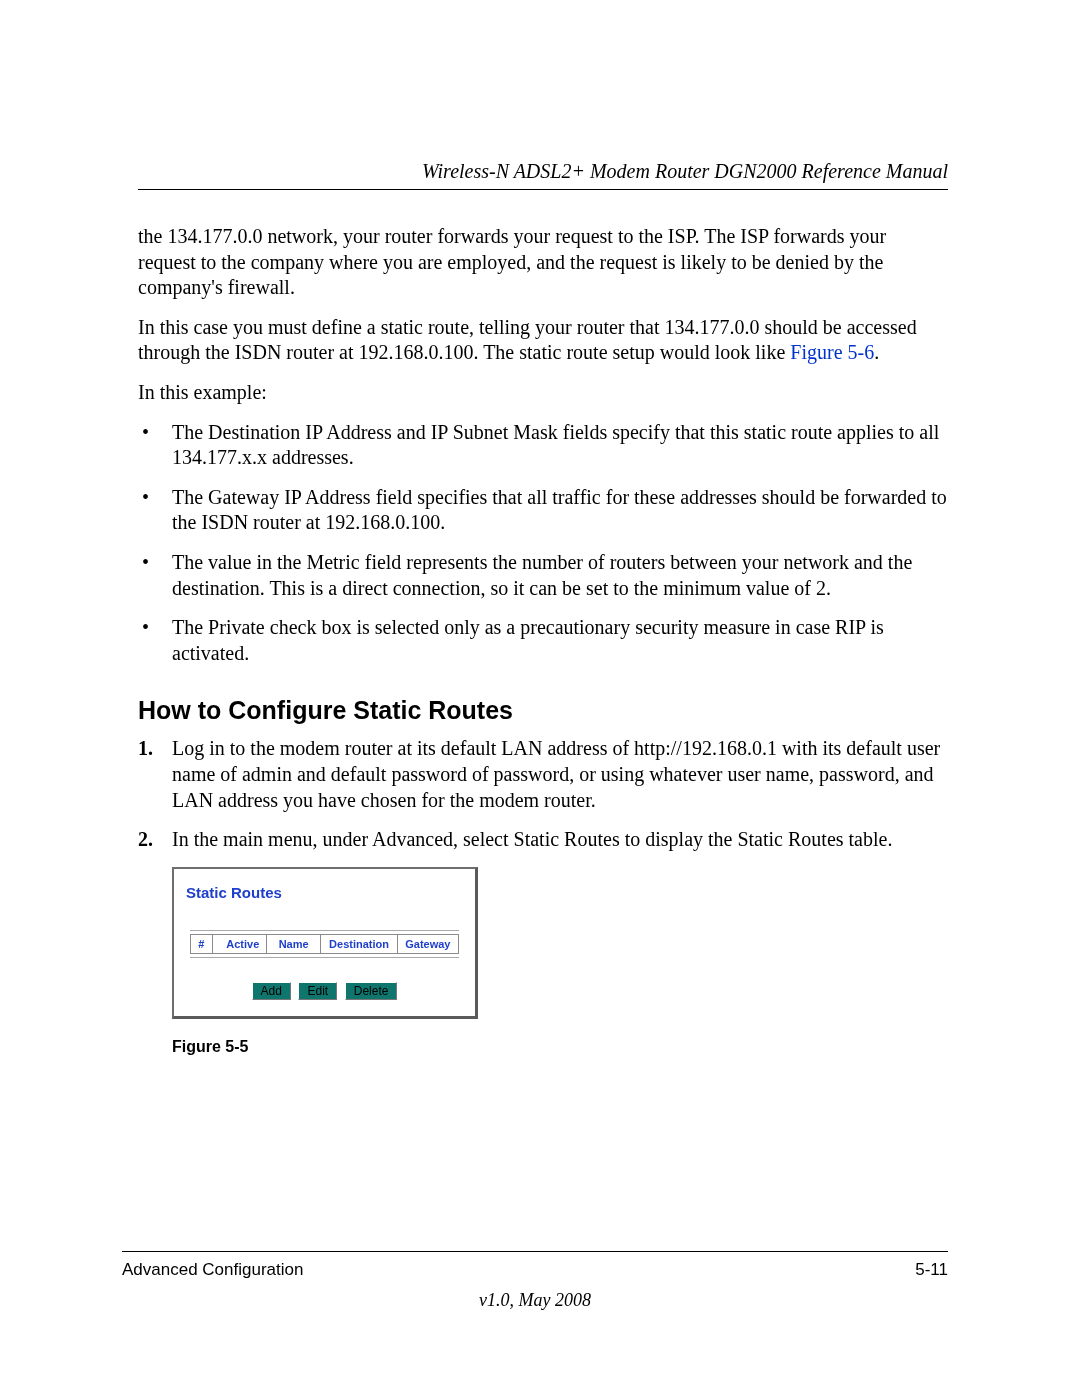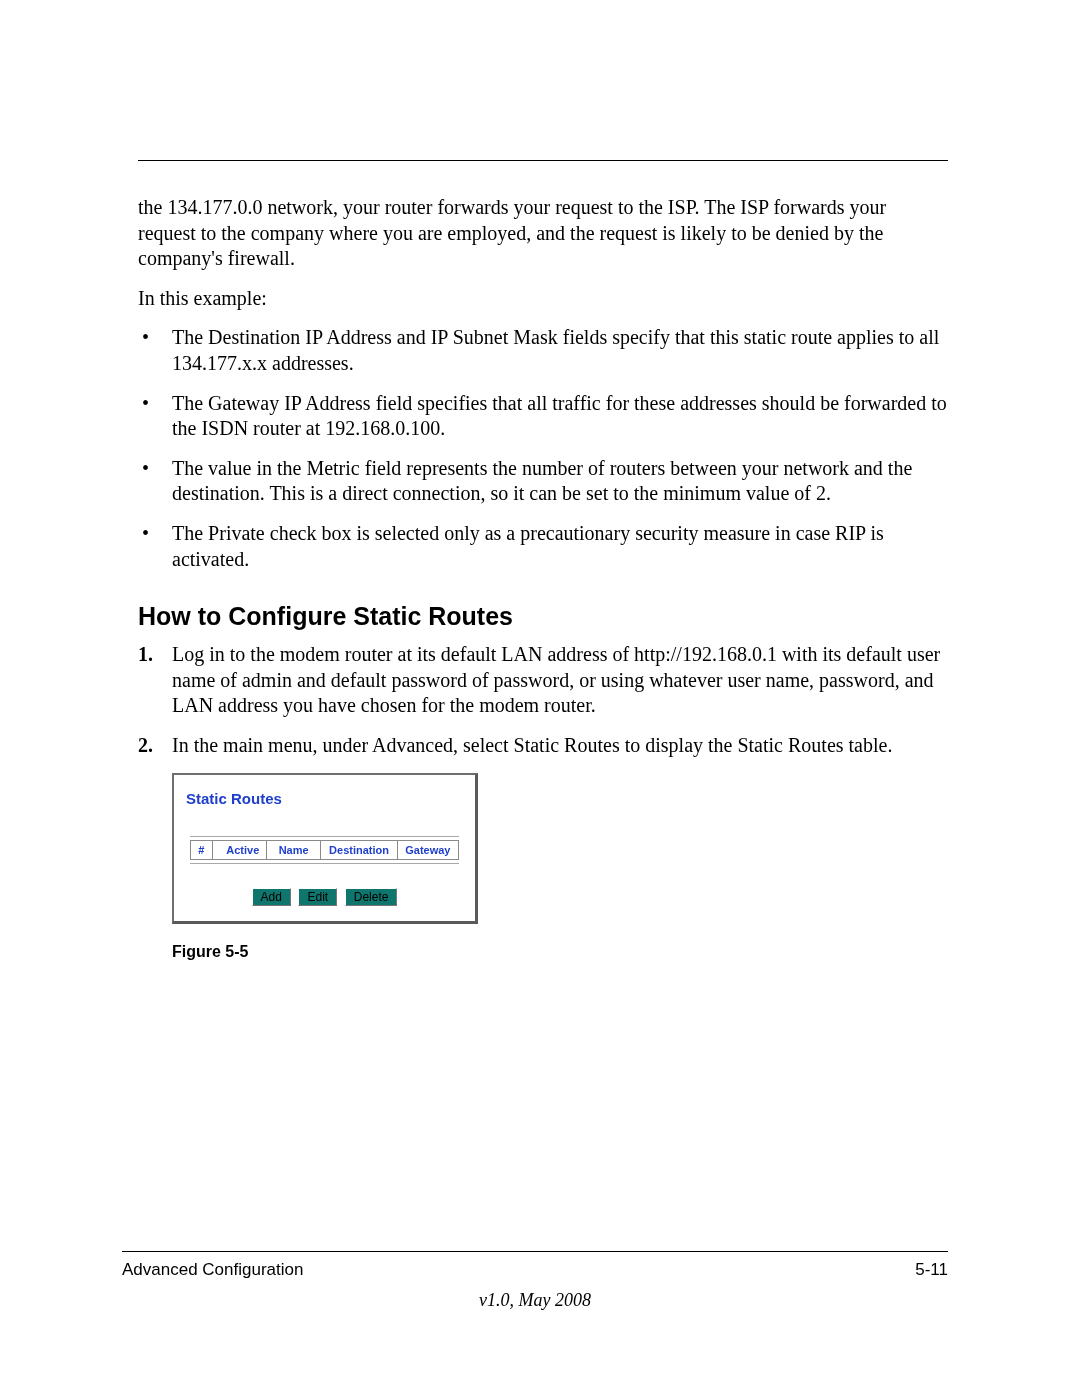--- a/index.html
+++ b/index.html
@@ -172,26 +172,30 @@
     font-family: "Times New Roman", Times, serif;
     font-size: 18px;
     margin-top: 10px;
   }
 </style>
 </head>
 <body>
 
 <div class="page">
 
+  <div class="running-header">Wireless-N ADSL2+ Modem Router DGN2000 Reference Manual</div>
   <hr class="header-rule">
 
   <div class="body-text">
 
     <p class="para">the 134.177.0.0 network, your router forwards your request to the ISP. The ISP forwards your request to the company where you are employed, and the request is likely to be denied by the company's firewall.</p>
 
+    <p class="para">
+      <span>In this case you must define a static route, telling your router that 134.177.0.0 should be accessed through the ISDN router at 192.168.0.100. The static route setup would look like </span><a href="#" class="xref">Figure 5-6</a><span>.</span>
+    </p>
 
     <p class="para">In this example:</p>
 
     <ul class="bullets">
       <li>
         <span>The </span><b>Destination IP Address</b><span> and </span><b>IP Subnet Mask</b><span> fields specify that this static route applies to all 134.177.x.x addresses.</span>
       </li>
       <li>
         <span>The </span><b>Gateway IP Address</b><span> field specifies that all traffic for these addresses should be forwarded to the ISDN router at 192.168.0.100.</span>
       </li>

